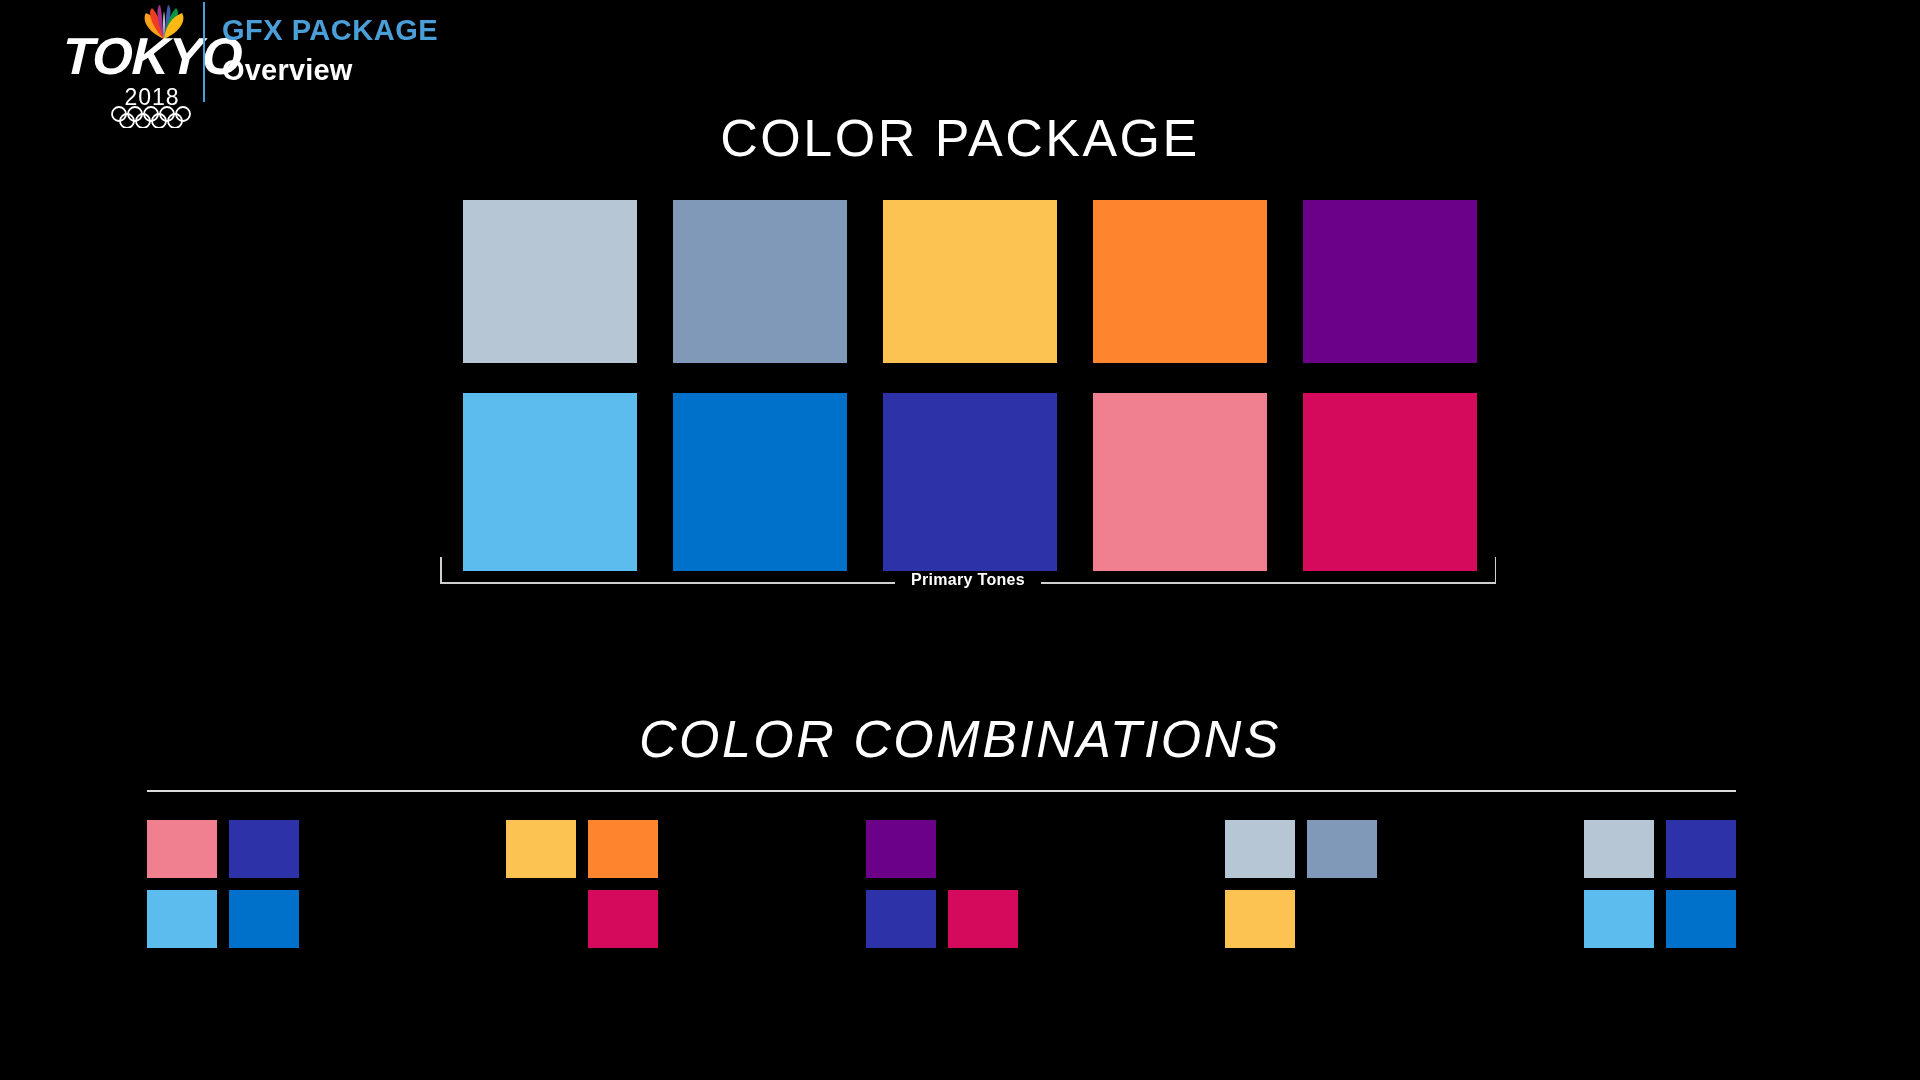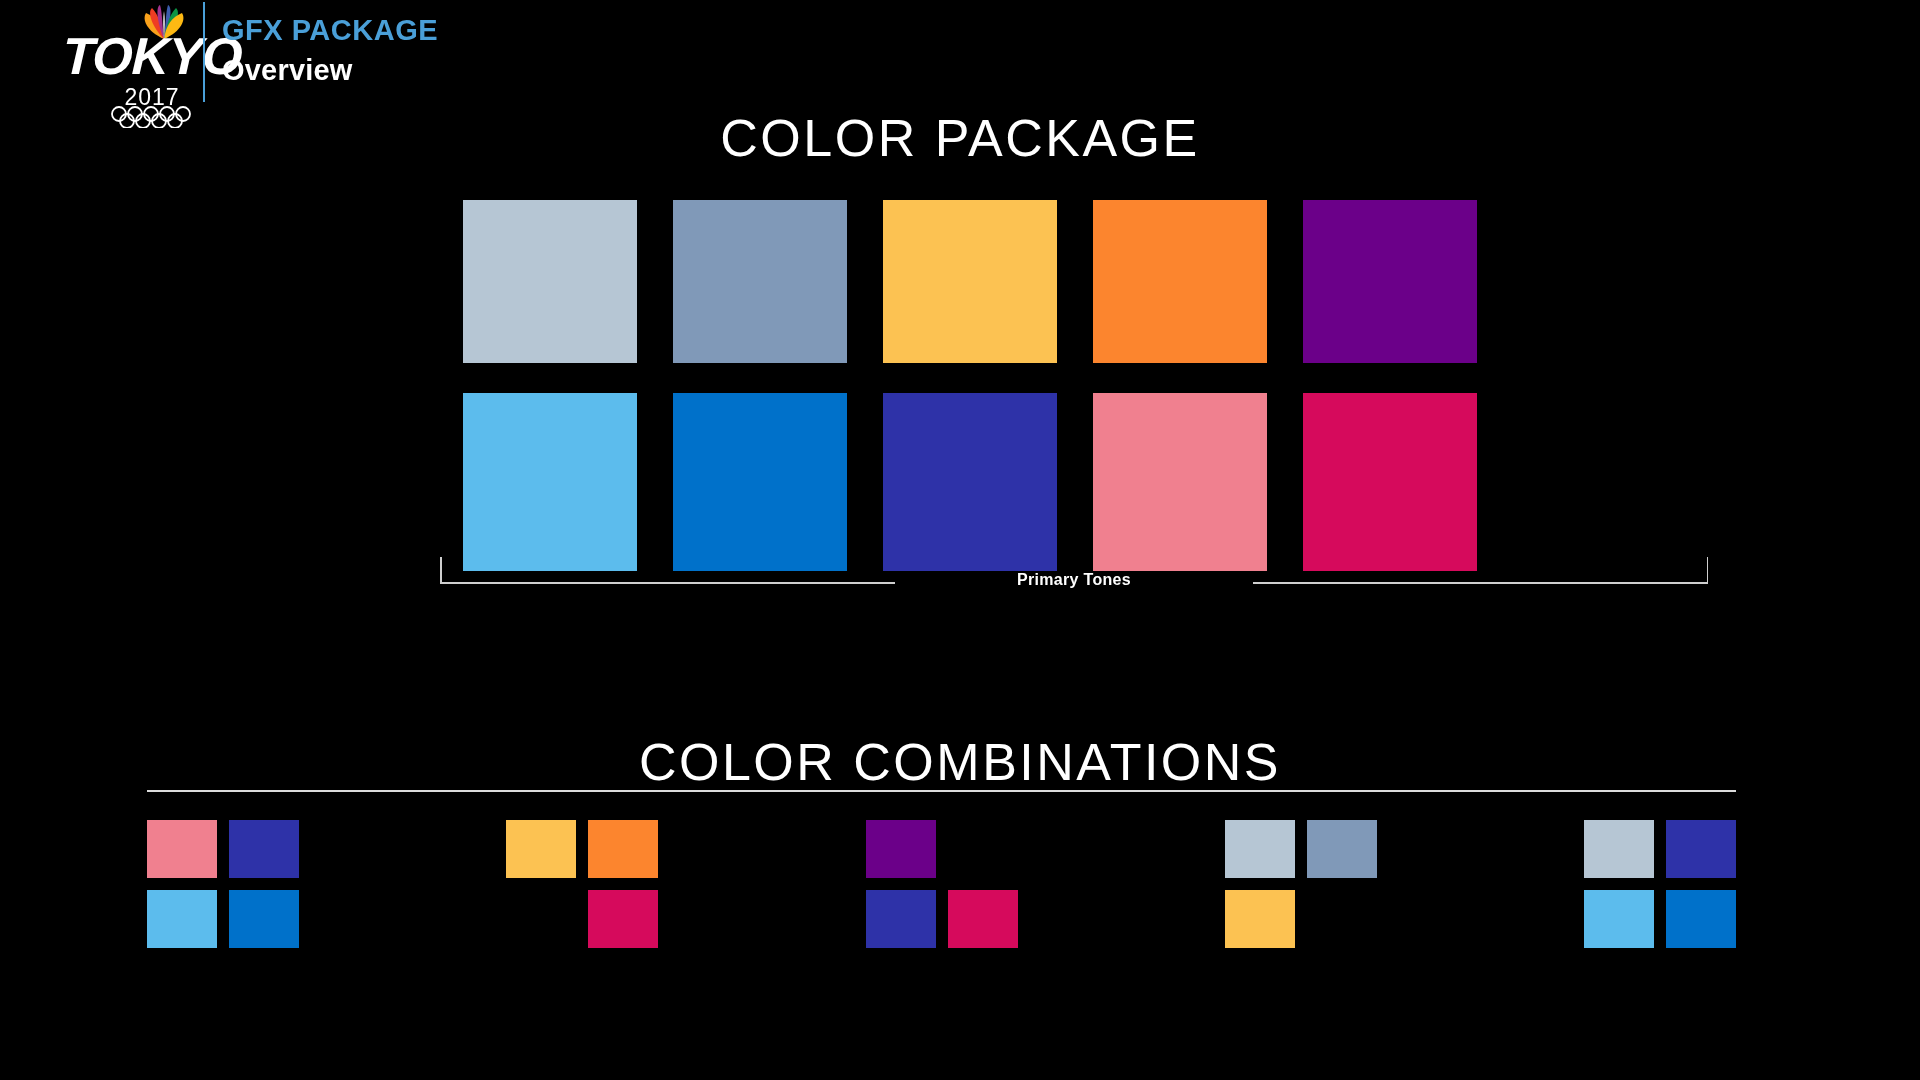--- a/index.html
+++ b/index.html
@@ -107,41 +107,41 @@
   .section-title {
     position: absolute;
     width: 100%;
     text-align: center;
     font-size: 52px;
     font-weight: 300;
     letter-spacing: 2.5px;
     color: #ffffff;
   }
   #palette-title { top: 108px; }
-  #combinations-title { top: 732px; }
+  #combinations-title { top: 709px; font-style: italic; }
 
   
   .palette {
     position: absolute;
     left: 463px;
     top: 200px;
     display: grid;
     grid-template-columns: repeat(5, 174px);
     grid-template-rows: 163px 178px;
     column-gap: 36px;
     row-gap: 30px;
   }
   .swatch { width: 174px; height: 100%; }
 
   
   .bracket {
     position: absolute;
     left: 440px;
     top: 557px;
-    width: 1268px;
+    width: 1056px;
     height: 35px;
   }
   .bracket-line-left, .bracket-line-right {
     position: absolute;
     top: 25px;
     height: 1.5px;
     background: #cfcfcf;
   }
   .bracket-line-left  { left: 0;   width: 455px; }
   .bracket-line-right { right: 0;  width: 455px; }
@@ -205,21 +205,21 @@
         <path d="M0,0 C-3,-16 -6,-25 -12,-31 C-17,-27 -12,-12 0,0 Z" fill="#ef3d23"></path>
         <path d="M0,0 C-2,-18 -2,-28 -4,-34 C-9,-32 -6,-14 0,0 Z" fill="#a2338e"></path>
         <path d="M0,0 C2,-18 2,-28 4,-34 C9,-32 6,-14 0,0 Z" fill="#3b5cab"></path>
         <path d="M0,0 C3,-16 6,-25 12,-31 C17,-27 12,-12 0,0 Z" fill="#0c9444"></path>
         <path d="M0,0 C2,-14 8,-22 18,-26 C22,-20 18,-8 0,0 Z" fill="#fdb913"></path>
         <path d="M0,0 C-1,-12 -1,-22 0,-28 C1,-22 1,-12 0,0 Z" fill="#ffffff"></path>
       </g>
     </svg>
 
     <div class="tokyo-word">TOKYO</div>
-    <div class="tokyo-year">2017</div>
+    <div class="tokyo-year">2018</div>
 
     <svg class="rings" viewBox="0 0 88 22">
       <g fill="none" stroke="#ffffff" stroke-width="1.8">
         <circle cx="11" cy="8" r="7"></circle>
         <circle cx="27" cy="8" r="7"></circle>
         <circle cx="43" cy="8" r="7"></circle>
         <circle cx="59" cy="8" r="7"></circle>
         <circle cx="75" cy="8" r="7"></circle>
         <circle cx="19" cy="15" r="7"></circle>
         <circle cx="35" cy="15" r="7"></circle>

